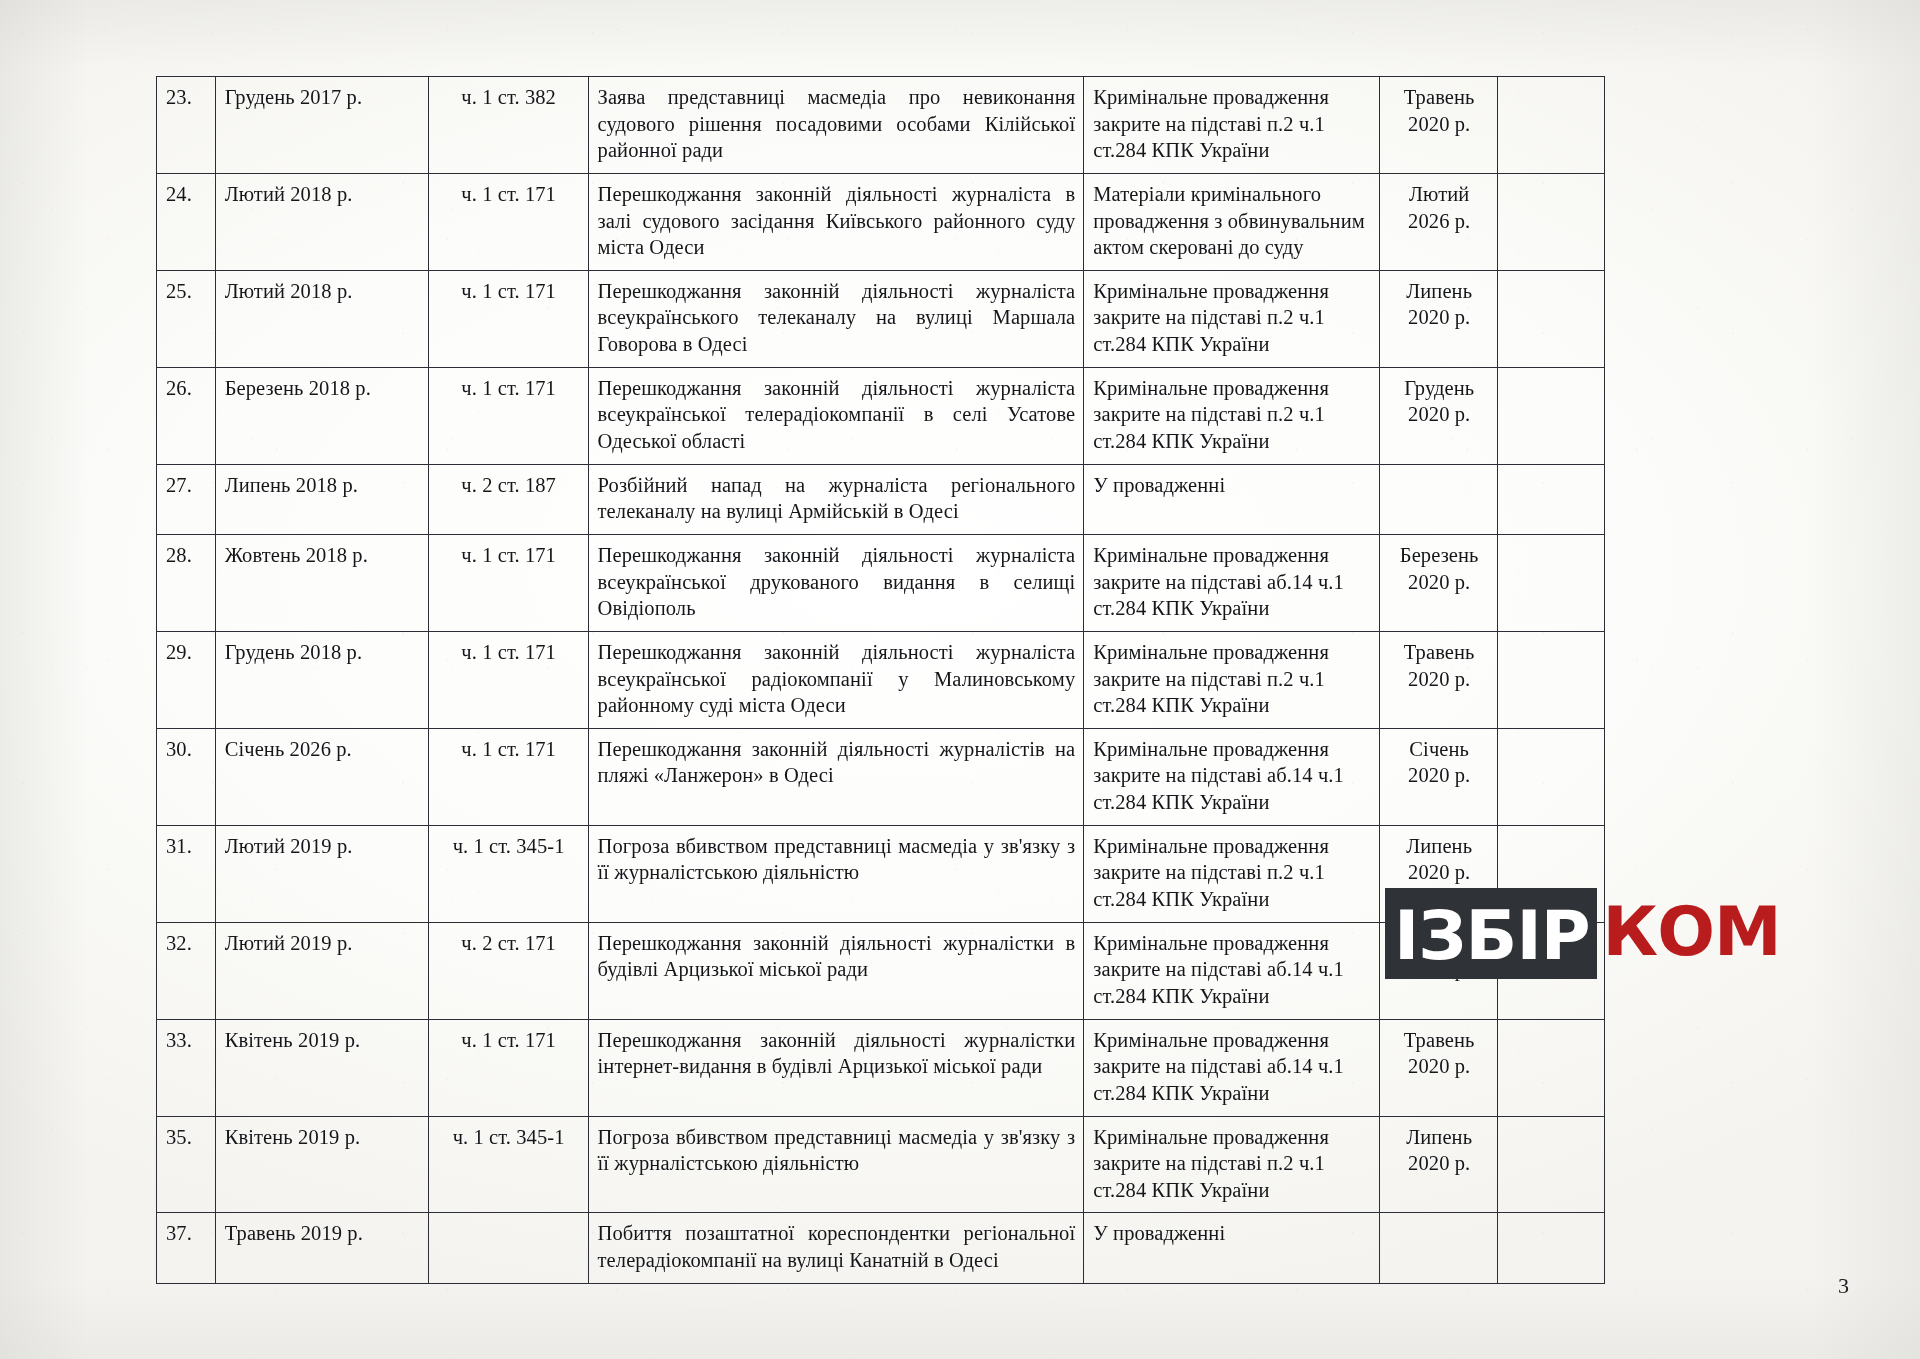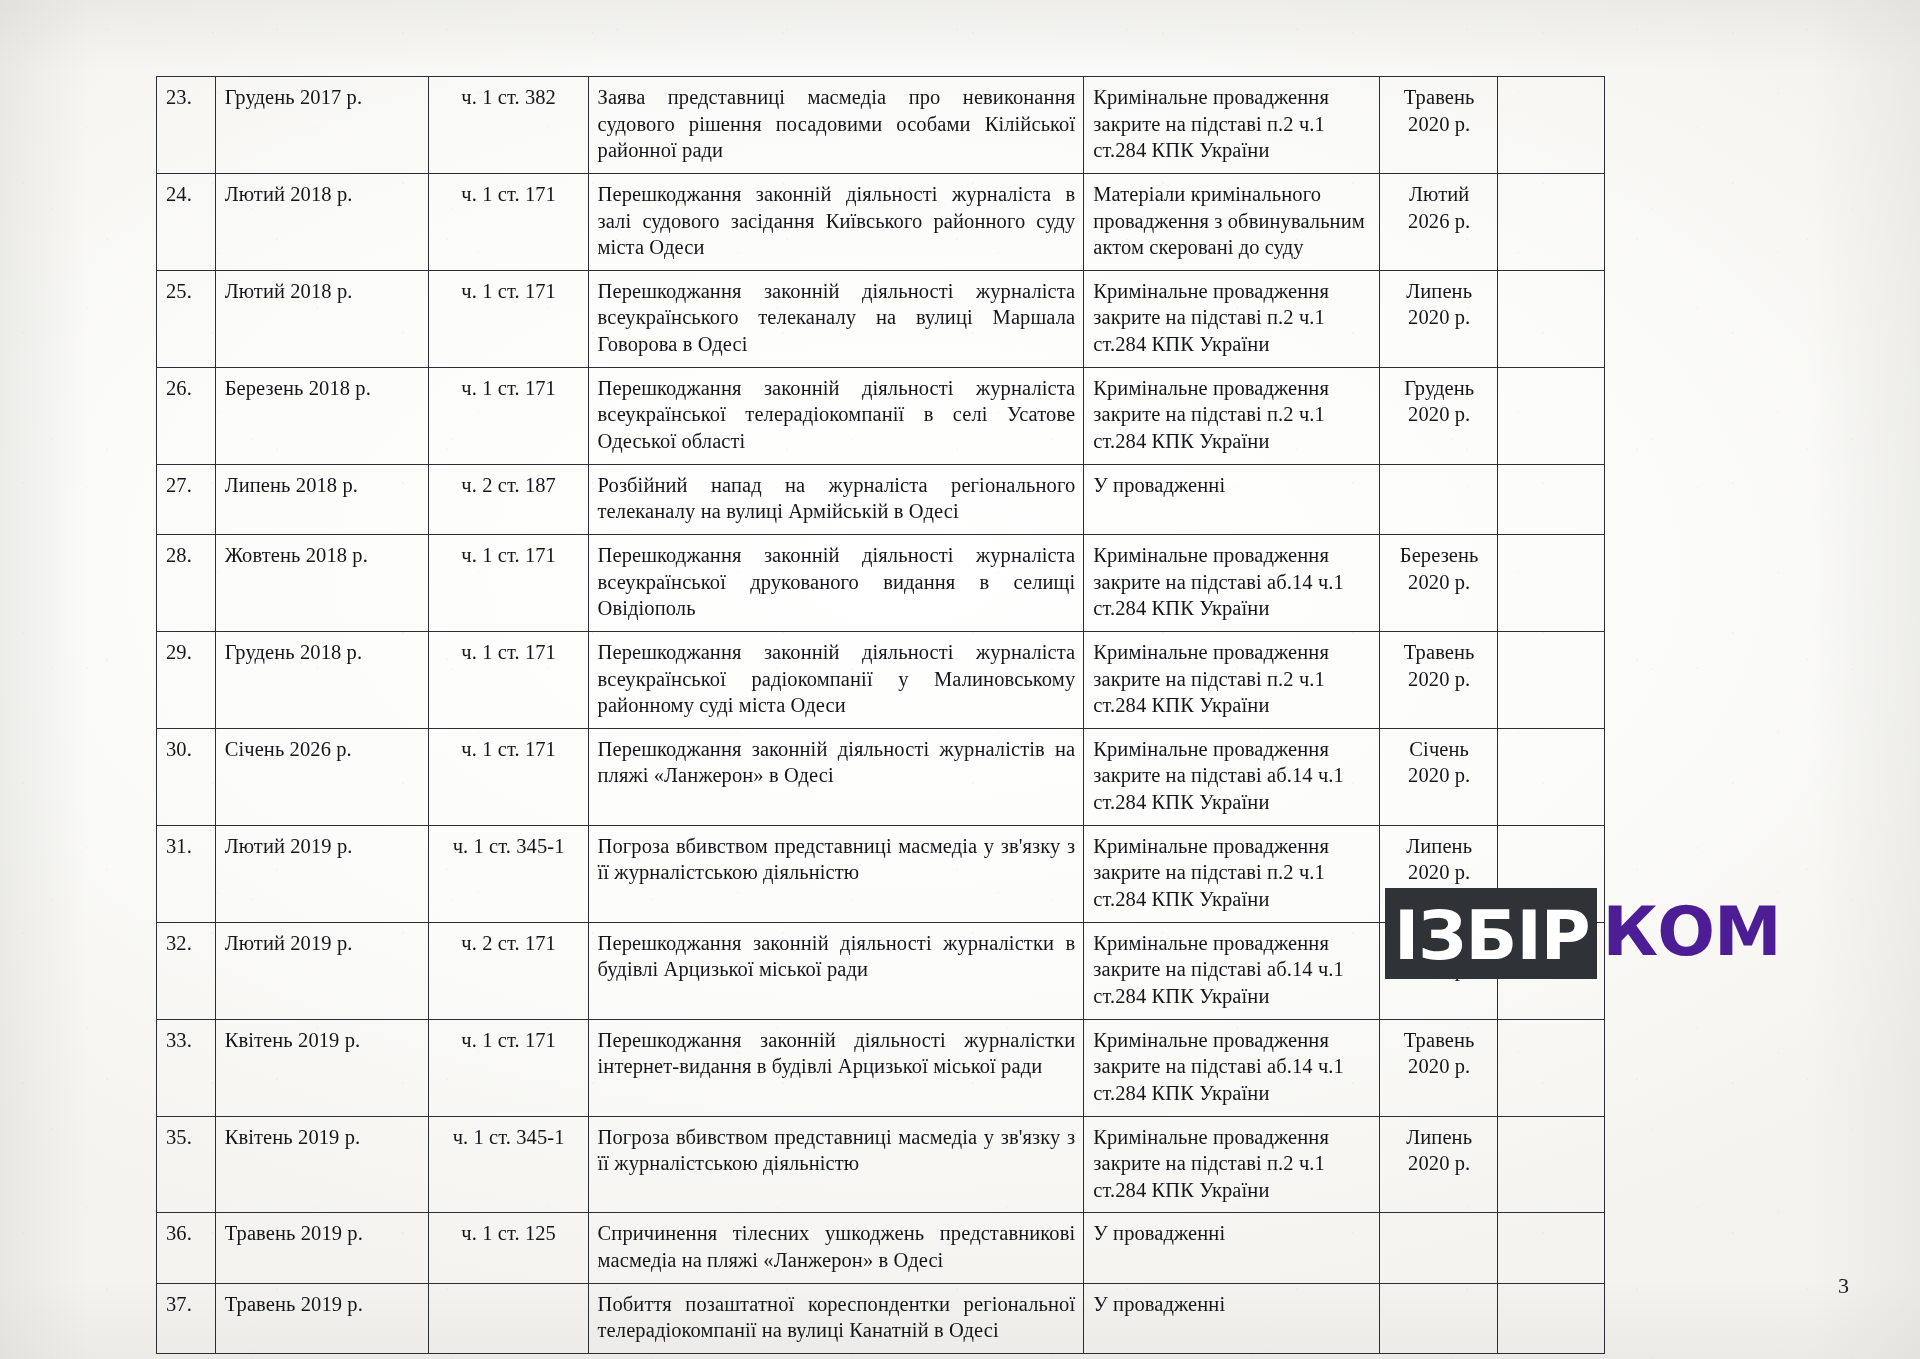--- a/index.html
+++ b/index.html
@@ -94,21 +94,21 @@
     letter-spacing: -1px;
     line-height: 1;
     user-select: none;
   }
   #watermark .wm-dark {
     background: #2f3237;
     color: #ffffff;
     padding: 14px 7px 9px 9px;
   }
   #watermark .wm-light {
-    color: #4c1d95;
+    color: #b91c1c;
     padding: 6px 2px 9px 6px;
   }
 
   
   #page-number {
     position: absolute;
     left: 1838px;
     top: 1273px;
     font-size: 22px;
     color: #1b1d20;
@@ -260,31 +260,20 @@
           <td class="cell-date">Квітень 2019 р.</td>
           <td class="cell-art">
             <span class="art-line">ч. 1 ст. 345-1</span>
           </td>
           <td class="cell-desc">Погроза вбивством представниці масмедіа у зв'язку з її журналістською діяльністю</td>
           <td class="cell-status">Кримінальне провадження закрите на підставі п.2 ч.1 ст.284 КПК України</td>
           <td class="cell-sdate">Липень 2020 р.</td>
           <td class="cell-extra"></td>
         </tr>
         <tr>
-          <td class="cell-num">36.</td>
-          <td class="cell-date">Травень 2019 р.</td>
-          <td class="cell-art">
-            <span class="art-line">ч. 1 ст. 125</span>
-          </td>
-          <td class="cell-desc">Спричинення тілесних ушкоджень представникові масмедіа на пляжі «Ланжерон» в Одесі</td>
-          <td class="cell-status">У провадженні</td>
-          <td class="cell-sdate"></td>
-          <td class="cell-extra"></td>
-        </tr>
-        <tr>
           <td class="cell-num">37.</td>
           <td class="cell-date">Травень 2019 р.</td>
           <td class="cell-art"></td>
           <td class="cell-desc">Побиття позаштатної кореспондентки регіональної телерадіокомпанії на вулиці Канатній в Одесі</td>
           <td class="cell-status">У провадженні</td>
           <td class="cell-sdate"></td>
           <td class="cell-extra"></td>
         </tr>
       </tbody>
   </table>

